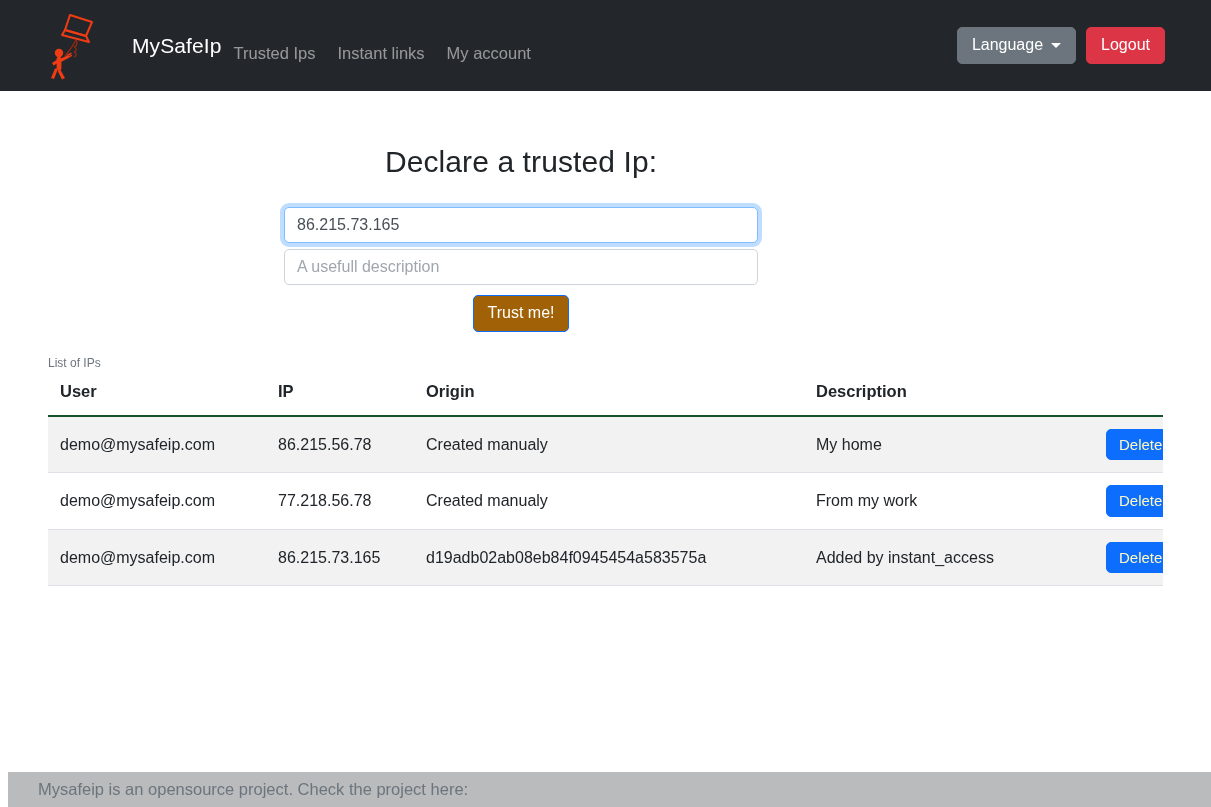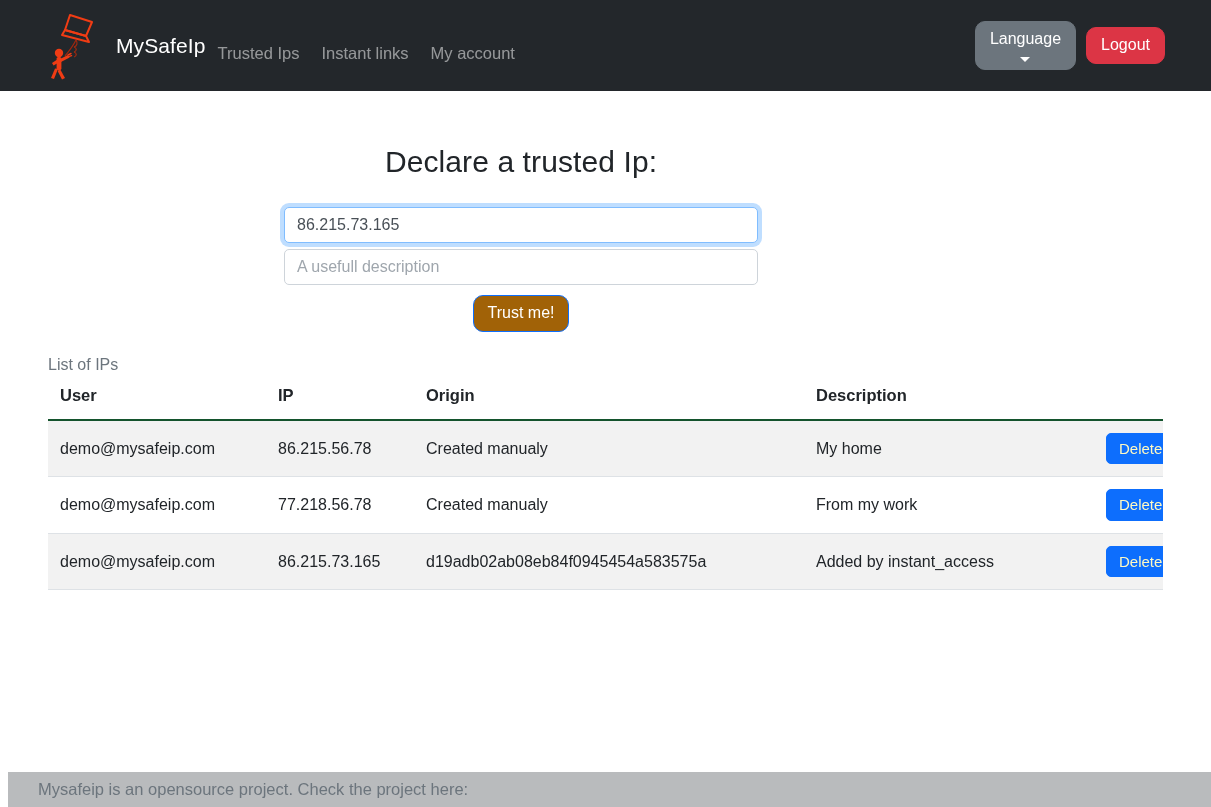--- a/index.html
+++ b/index.html
@@ -35,21 +35,21 @@
   }
   .brand-logo {
     width: 56px;
     height: 72px;
     flex-shrink: 0;
     display: block;
   }
   .brand-text {
     color: #ffffff;
     font-size: 21px;
-    margin-left: 12px;
+    margin-left: 28px;
     white-space: nowrap;
     letter-spacing: 0.1px;
   }
   .nav-links {
     display: flex;
     align-items: center;
     margin-left: 12px;
     padding-top: 16px;
   }
   .nav-link {
@@ -65,27 +65,26 @@
   .nav-right {
     margin-left: auto;
     display: flex;
     align-items: center;
     gap: 10px;
     padding-right: 30px;
   }
   .btn {
     font-family: "Liberation Sans", sans-serif;
     font-size: 16px;
-    border-radius: 10px;
+    border-radius: 5px;
     border: 1px solid transparent;
     padding: 7px 14px;
     cursor: pointer;
     line-height: 1.3;
     white-space: nowrap;
-    flex-direction: column;
   }
   .btn-secondary {
     background: #6c757d;
     border-color: #6c757d;
     color: #ffffff;
     display: inline-flex;
     align-items: center;
     gap: 8px;
   }
   .caret {
@@ -155,21 +154,21 @@
   .submit-wrap {
     margin-top: 10px;
     display: flex;
     justify-content: center;
   }
 
   
   .table-block { margin-top: 24px; }
   .table-caption {
     color: #6c757d;
-    font-size: 16px;
+    font-size: 12px;
     padding-bottom: 12px;
   }
   table.ip-table {
     width: 100%;
     border-collapse: collapse;
     table-layout: fixed;
   }
   table.ip-table th {
     text-align: left;
     font-weight: bold;

